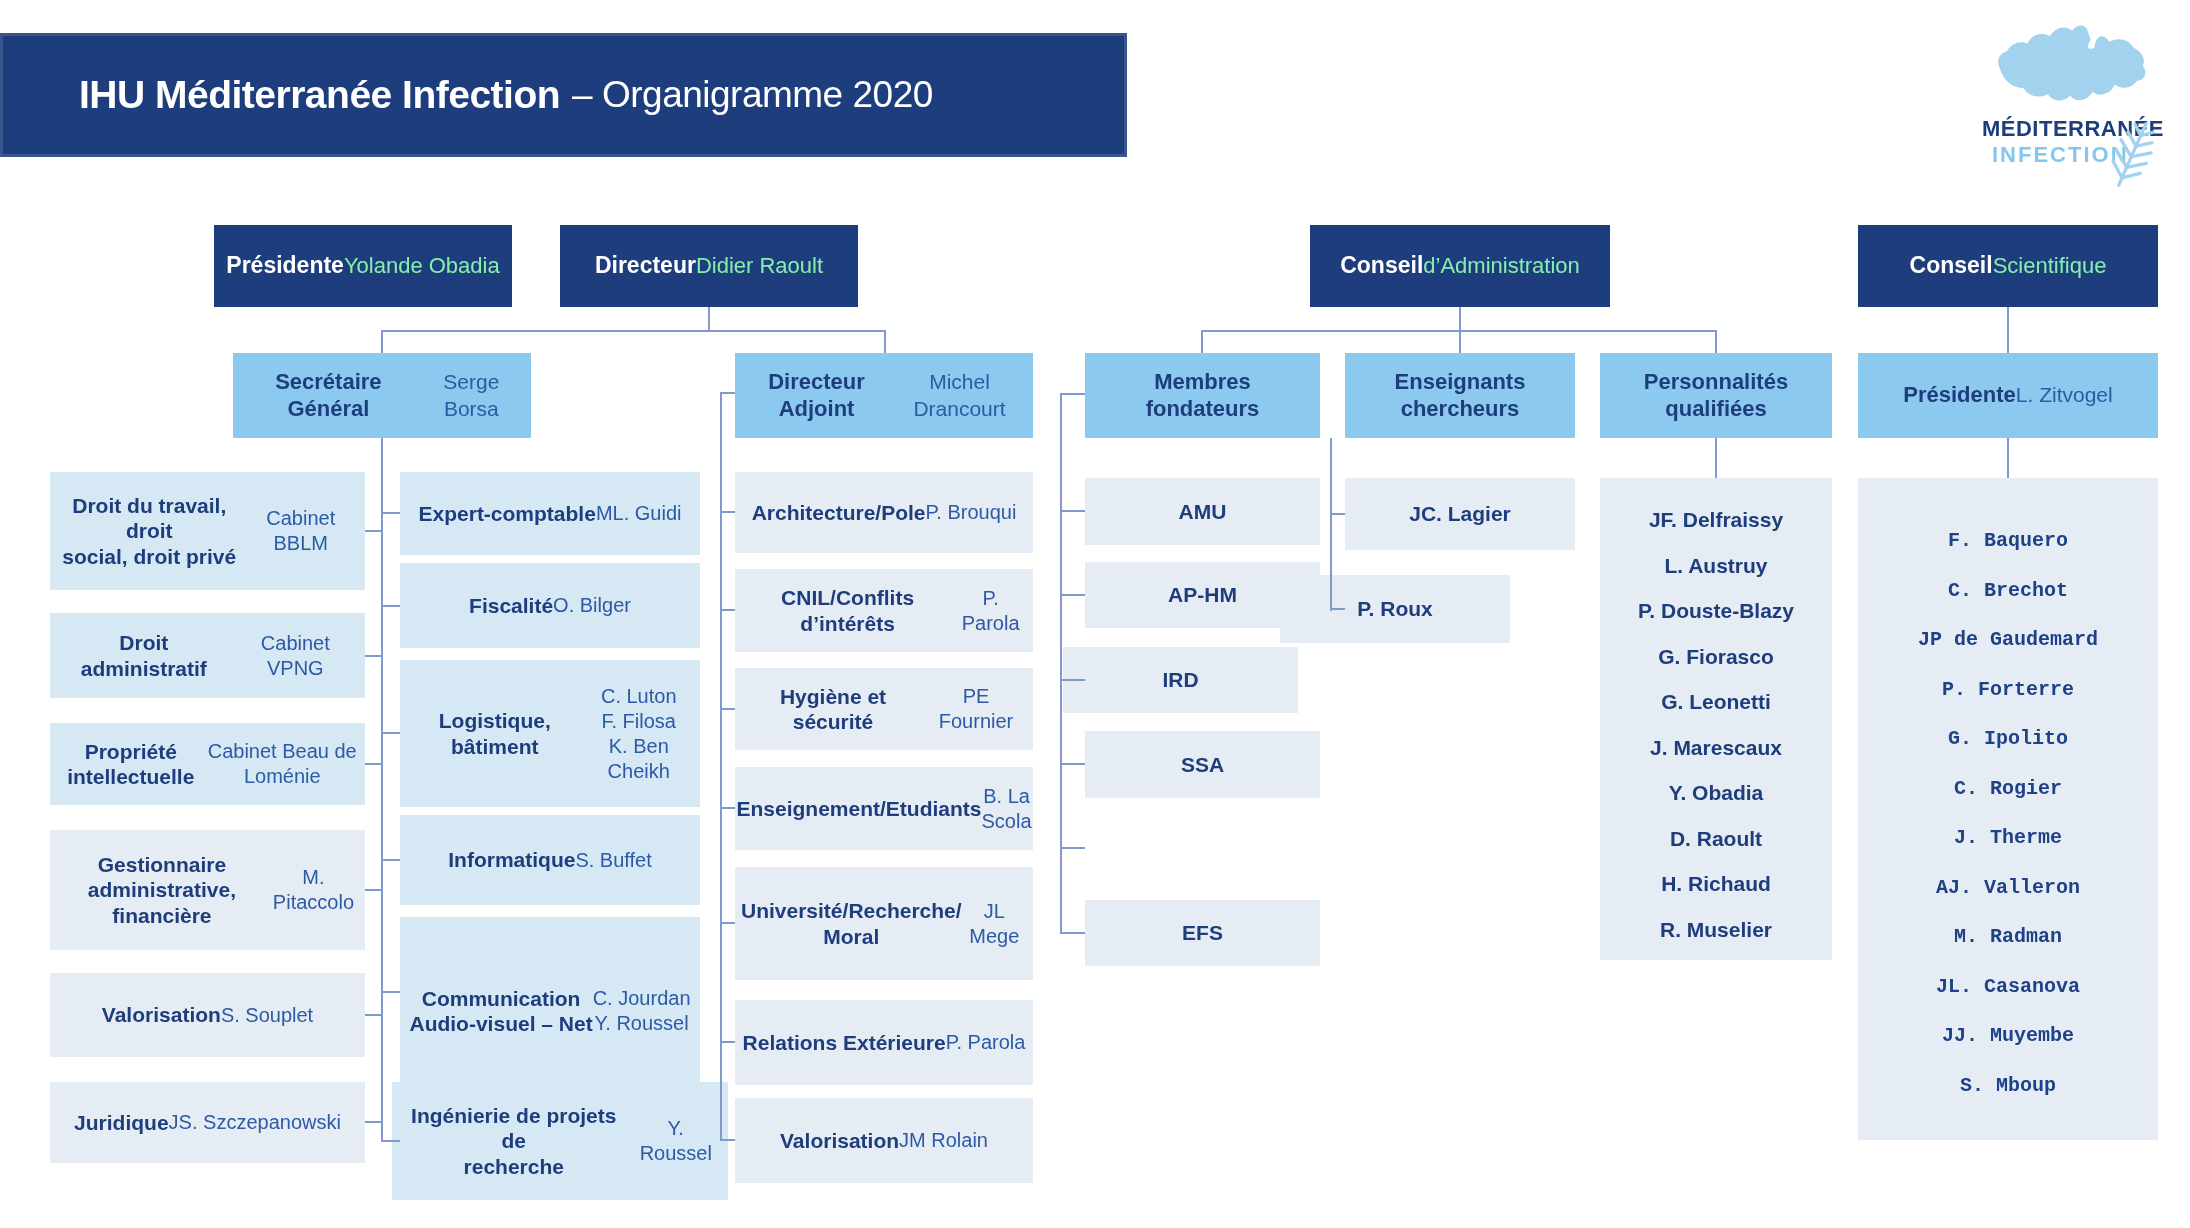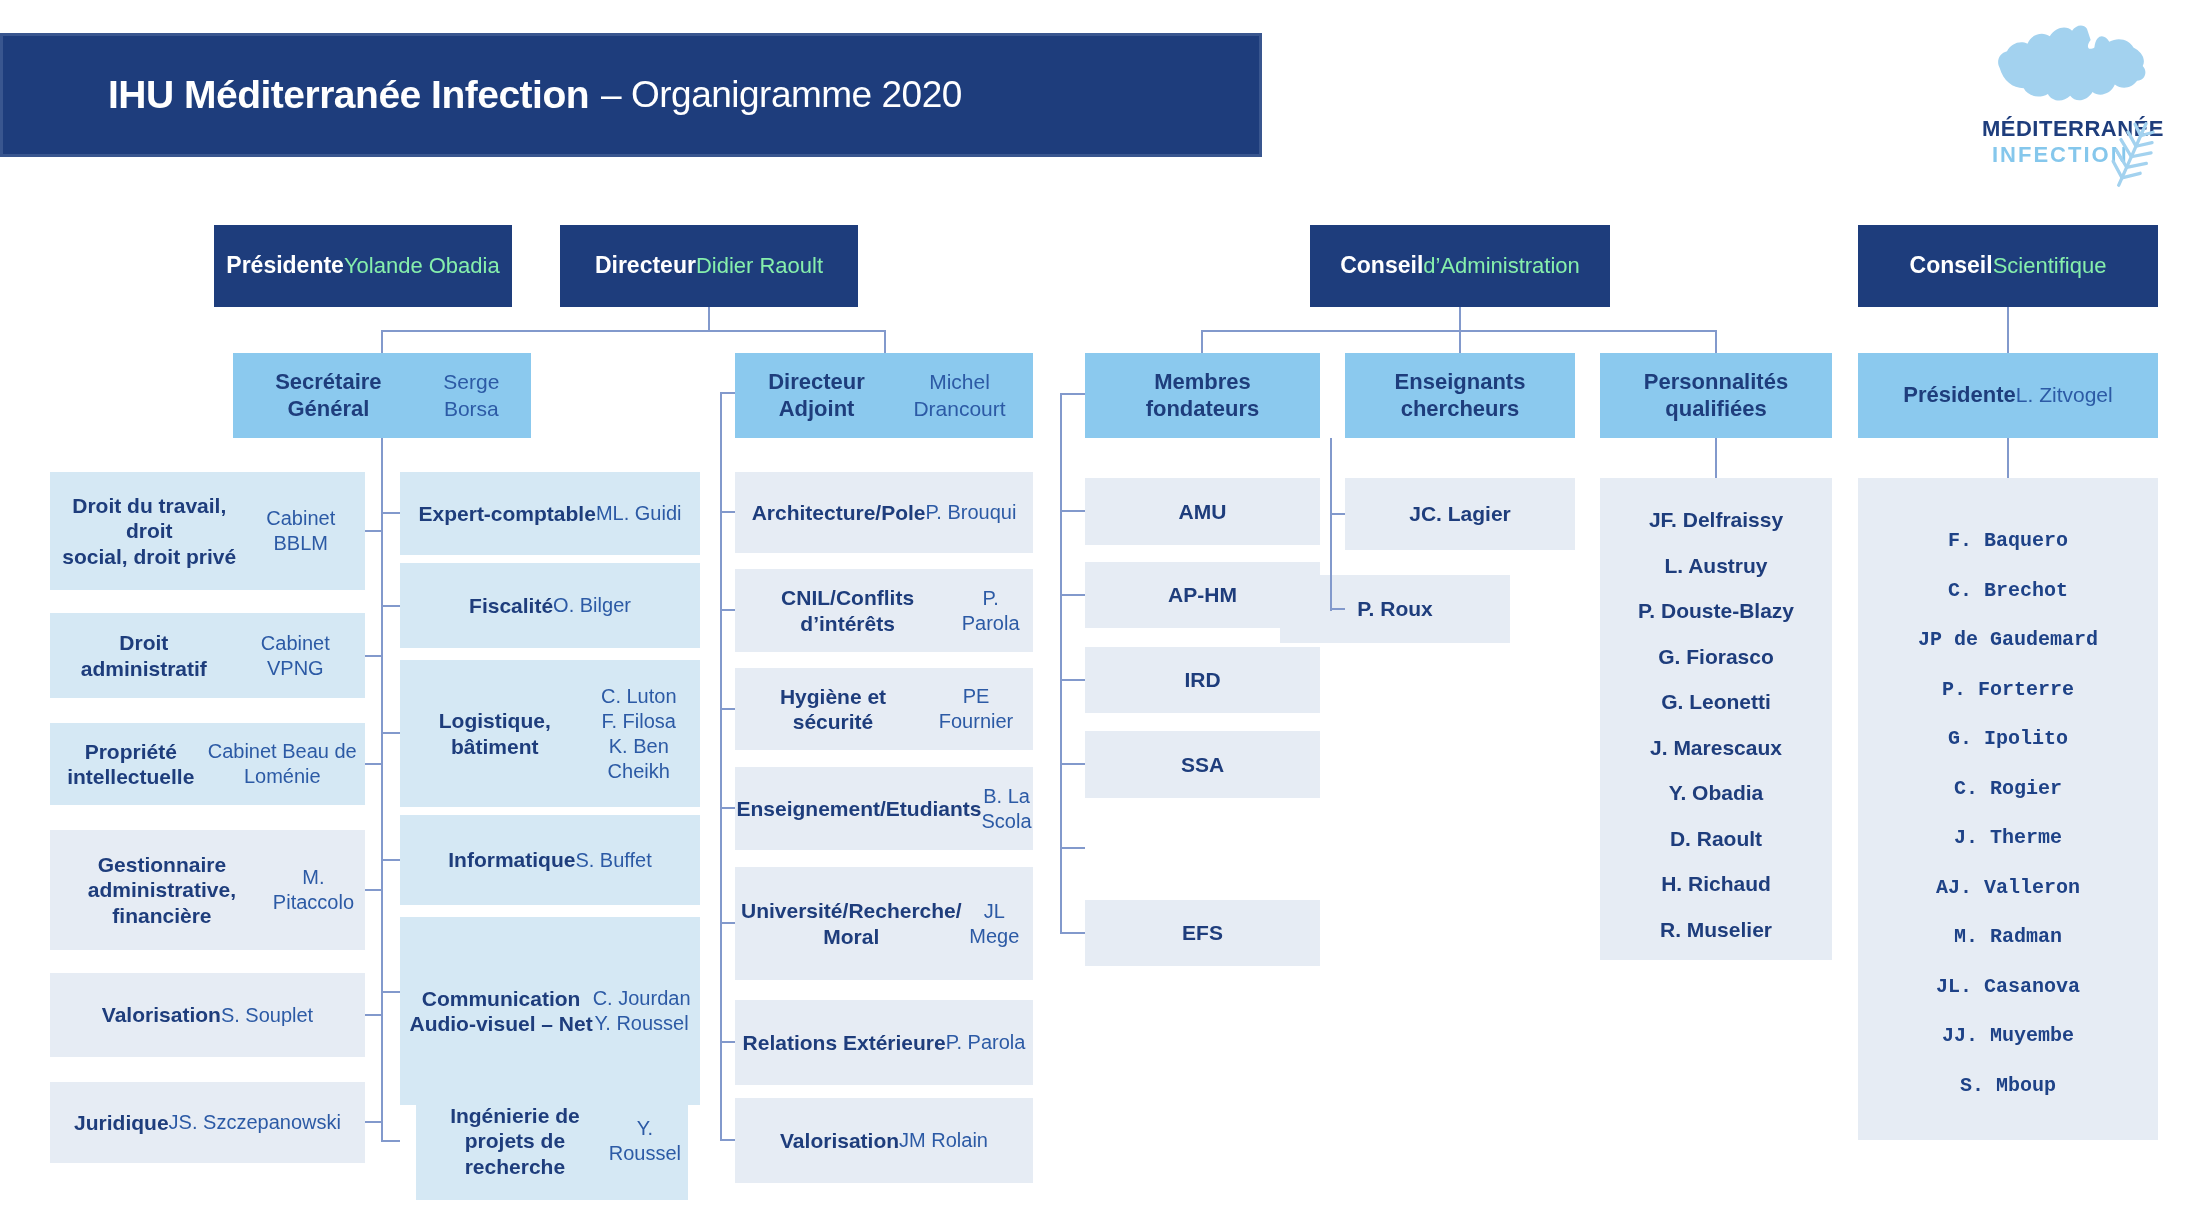--- a/index.html
+++ b/index.html
@@ -2,23 +2,23 @@
 <html><head>
 <meta charset="utf-8">
 <style>
   html,body{margin:0;padding:0;background:#ffffff;}
   #canvas{
     position:relative;width:2190px;height:1228px;background:#ffffff;overflow:hidden;
     font-family:"Liberation Sans",sans-serif;
   }
   
   .titlebar{
-    position:absolute;left:0;top:33px;width:1262px;height:124px;
+    position:absolute;left:0;top:33px;width:1127px;height:124px;
     background:#1e3d7c;border:3px solid #39568f;box-sizing:border-box;
-    display:flex;align-items:center;padding-left:105px;color:#fff;white-space:nowrap;
+    display:flex;align-items:center;padding-left:76px;color:#fff;white-space:nowrap;
   }
   .titlebar .t-bold{font-size:39px;font-weight:bold;letter-spacing:-0.5px;}
   .titlebar .t-light{font-size:37px;font-weight:normal;margin-left:12px;letter-spacing:-0.5px;}
   
   .logo{position:absolute;left:1978px;top:18px;width:190px;height:180px;text-align:center;}
   .logo .map{display:block;margin:0 auto;}
   .logo-l1{font-size:22px;font-weight:bold;color:#1e3d7c;letter-spacing:0.5px;margin-top:2px;}
   .logo-l2{font-size:22px;font-weight:bold;color:#85c7ec;letter-spacing:2px;text-align:left;padding-left:14px;position:relative;}
   .fern{position:absolute;right:6px;top:-26px;}
   
@@ -191,21 +191,21 @@
       </div>
   </div>
   <div class="box blue" style="left:400px;top:917px;width:300px;height:188px">
     <div class="bt">Communication
 Audio-visuel – Net</div>
     <div class="names">
         <div class="bn">C. Jourdan</div>
         <div class="bn">Y. Roussel</div>
       </div>
   </div>
-  <div class="box blue" style="left:416px;top:1082px;width:272px;height:118px">
+  <div class="box blue" style="left:392px;top:1082px;width:336px;height:118px">
     <div class="bt">Ingénierie de projets de
 recherche</div>
     <div class="names">
         <div class="bn">Y. Roussel</div>
       </div>
   </div>
 
   <div class="box gray" style="left:735px;top:472px;width:298px;height:81px">
     <div class="bt">Architecture/Pole</div>
     <div class="names">
@@ -249,21 +249,21 @@
         <div class="bn">JM Rolain</div>
       </div>
   </div>
 
   <div class="box gray" style="left:1085px;top:478px;width:235px;height:67px">
     <div class="bt">AMU</div>
   </div>
   <div class="box gray" style="left:1085px;top:562px;width:235px;height:66px">
     <div class="bt">AP-HM</div>
   </div>
-  <div class="box gray" style="left:1085px;top:647px;width:235px;height:66px">
+  <div class="box gray" style="left:1063px;top:647px;width:235px;height:66px">
     <div class="bt">IRD</div>
   </div>
   <div class="box gray" style="left:1085px;top:731px;width:235px;height:67px">
     <div class="bt">SSA</div>
   </div>
   <div class="box gray" style="left:1085px;top:900px;width:235px;height:66px">
     <div class="bt">EFS</div>
   </div>
 
   <div class="box gray" style="left:1345px;top:478px;width:230px;height:72px">

